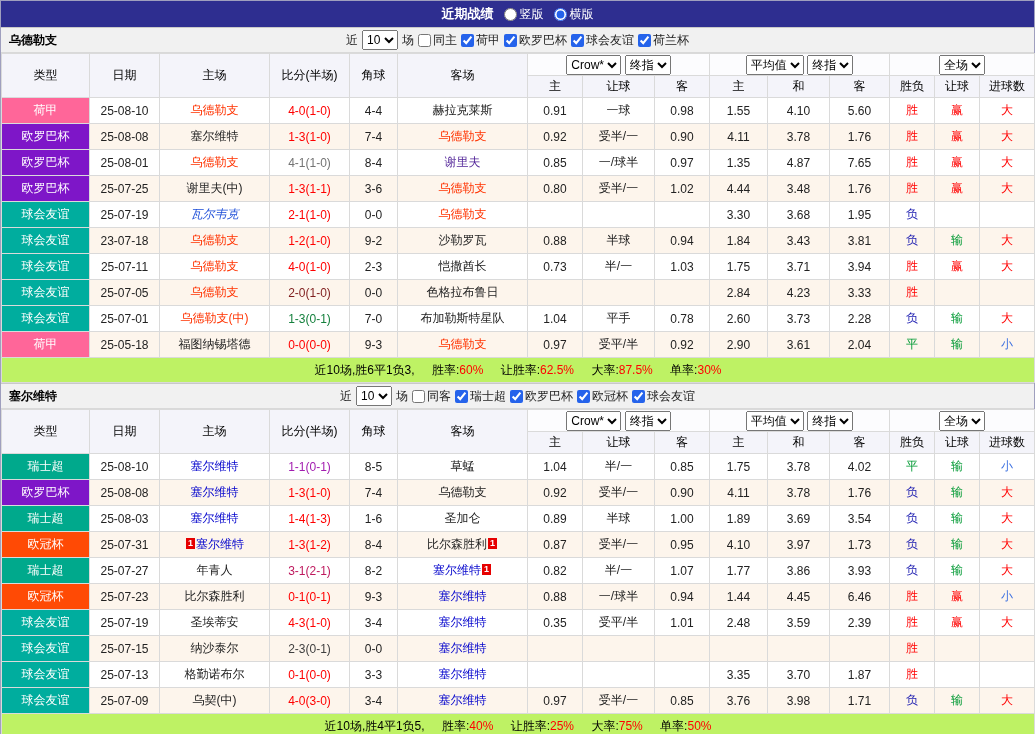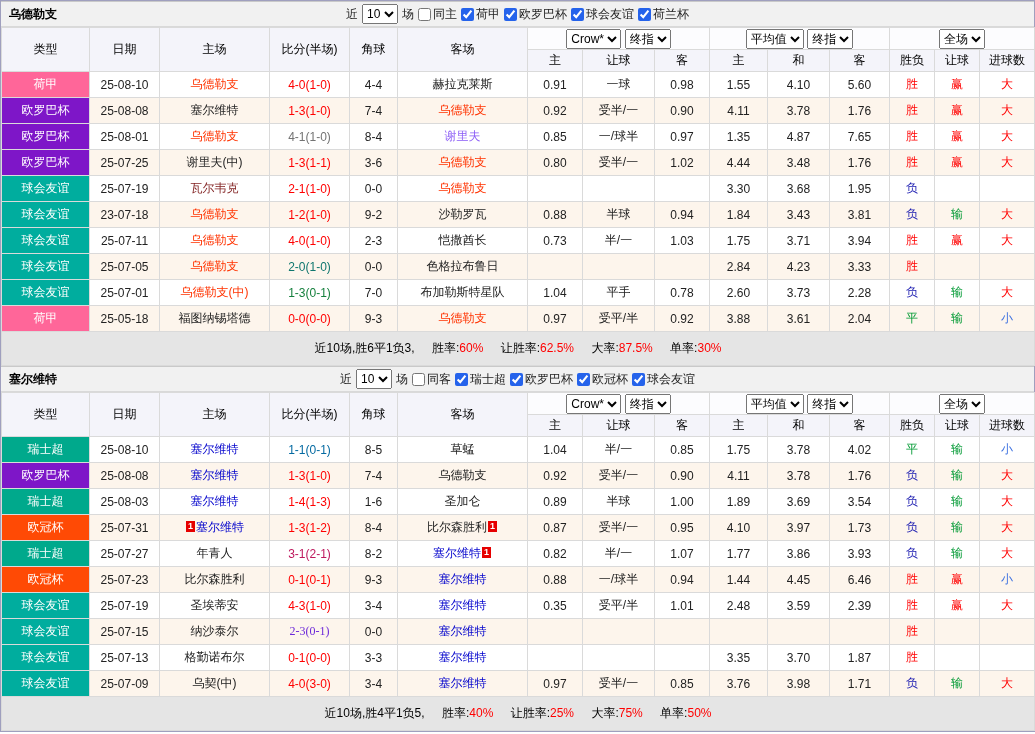--- a/index.html
+++ b/index.html
@@ -19,29 +19,40 @@
   select { font-size:12px; height:20px; font-family:inherit; }
 
   table { width:100%; border-collapse:collapse; table-layout:fixed; }
   th, td { border:1px solid #dadada; text-align:center; white-space:nowrap; overflow:hidden; padding:0; font-weight:normal; font-size:12px; }
   thead th { background:#f4f4fa; height:22px; color:#000; }
   thead th.sel-cell { background:#fcfcfe; }
   tbody td { height:26px; }
   tbody tr:nth-child(even) td { background:#fdf5ec; }
   td.badge { color:#fff; }
   .card { display:inline-block; background:#e60000; color:#fff; font-size:9px; line-height:11px; min-width:9px; padding:0 1px; vertical-align:top; margin:2px 1px 0 1px; font-weight:bold; }
-  .summary-row td { height:34px; background:#e5e5e5; color:#000; }
+  .summary-row td { height:25px; background:#bef264; color:#000; }
   .sum-stat { margin-left:14px; }
   .summary-val { color:#f00; }
 </style>
 </head>
 <body>
 
 <div class="page">
 
+  <div class="title-bar">
+    <span class="title">近期战绩</span>
+    <label>
+      <input type="radio" name="layout-mode" style="">
+      <span>竖版</span>
+    </label>
+    <label>
+      <input type="radio" name="layout-mode" checked="" style="">
+      <span>横版</span>
+    </label>
+  </div>
 
   <div class="section">
     <div class="section-bar">
       <span class="team-title">乌德勒支</span>
       <div class="filter">
         <span>近</span>
         <select><option>10</option></select>
         <span>场</span>
         <label>
             <input type="checkbox" style="">
@@ -149,21 +160,21 @@
             <td style="color: rgb(255, 0, 0);">胜</td>
             <td style="color: rgb(255, 0, 0);">赢</td>
             <td style="color: rgb(255, 0, 0);">大</td>
           </tr>
           <tr>
             <td class="badge" style="background: rgb(126, 22, 200);">欧罗巴杯</td>
             <td>25-08-01</td>
             <td><span style="color: rgb(255, 51, 0);">乌德勒支</span></td>
             <td style="color: #737373;">4-1(1-0)</td>
             <td>8-4</td>
-            <td><span style="color: #8b5cf6;">谢里夫</span></td>
+            <td><span style="color: #4c1d95;">谢里夫</span></td>
             <td>0.85</td>
             <td>一/球半</td>
             <td>0.97</td>
             <td>1.35</td>
             <td>4.87</td>
             <td>7.65</td>
             <td style="color: rgb(255, 0, 0);">胜</td>
             <td style="color: rgb(255, 0, 0);">赢</td>
             <td style="color: rgb(255, 0, 0);">大</td>
           </tr>
@@ -180,21 +191,21 @@
             <td>4.44</td>
             <td>3.48</td>
             <td>1.76</td>
             <td style="color: rgb(255, 0, 0);">胜</td>
             <td style="color: rgb(255, 0, 0);">赢</td>
             <td style="color: rgb(255, 0, 0);">大</td>
           </tr>
           <tr>
             <td class="badge" style="background: rgb(0, 173, 158);">球会友谊</td>
             <td>25-07-19</td>
-            <td><span style="color: #7f1d1d;">瓦尔韦克</span></td>
+            <td><span style="color: #1d4ed8; font-style: italic;">瓦尔韦克</span></td>
             <td style="color: rgb(255, 0, 0);">2-1(1-0)</td>
             <td>0-0</td>
             <td><span style="color: rgb(255, 51, 0);">乌德勒支</span></td>
             <td></td>
             <td></td>
             <td></td>
             <td>3.30</td>
             <td>3.68</td>
             <td>1.95</td>
             <td style="color: rgb(27, 27, 176);">负</td>
@@ -232,21 +243,21 @@
             <td>3.71</td>
             <td>3.94</td>
             <td style="color: rgb(255, 0, 0);">胜</td>
             <td style="color: rgb(255, 0, 0);">赢</td>
             <td style="color: rgb(255, 0, 0);">大</td>
           </tr>
           <tr>
             <td class="badge" style="background: rgb(0, 173, 158);">球会友谊</td>
             <td>25-07-05</td>
             <td><span style="color: rgb(255, 51, 0);">乌德勒支</span></td>
-            <td style="color: #0f766e;">2-0(1-0)</td>
+            <td style="color: #7f1d1d;">2-0(1-0)</td>
             <td>0-0</td>
             <td><span style="color: rgb(34, 34, 34);">色格拉布鲁日</span></td>
             <td></td>
             <td></td>
             <td></td>
             <td>2.84</td>
             <td>4.23</td>
             <td>3.33</td>
             <td style="color: rgb(255, 0, 0);">胜</td>
             <td></td>
@@ -272,21 +283,21 @@
           <tr>
             <td class="badge" style="background: rgb(255, 102, 153);">荷甲</td>
             <td>25-05-18</td>
             <td><span style="color: rgb(34, 34, 34);">福图纳锡塔德</span></td>
             <td style="color: rgb(255, 0, 0);">0-0(0-0)</td>
             <td>9-3</td>
             <td><span style="color: rgb(255, 51, 0);">乌德勒支</span></td>
             <td>0.97</td>
             <td>受平/半</td>
             <td>0.92</td>
-            <td>3.88</td>
+            <td>2.90</td>
             <td>3.61</td>
             <td>2.04</td>
             <td style="color: rgb(0, 153, 51);">平</td>
             <td style="color: rgb(0, 153, 51);">输</td>
             <td style="color: rgb(58, 111, 224);">小</td>
           </tr>
         </tbody>
       <tfoot>
         <tr class="summary-row">
           <td colspan="15">
@@ -378,21 +389,21 @@
           <th>胜负</th>
           <th>让球</th>
           <th>进球数</th>
         </tr>
       </thead>
       <tbody>
           <tr>
             <td class="badge" style="background: rgb(0, 169, 140);">瑞士超</td>
             <td>25-08-10</td>
             <td><span style="color: rgb(0, 0, 204);">塞尔维特</span></td>
-            <td style="color: #0369a1;">1-1(0-1)</td>
+            <td style="color: #a21caf;">1-1(0-1)</td>
             <td>8-5</td>
             <td><span style="color: rgb(34, 34, 34);">草蜢</span></td>
             <td>1.04</td>
             <td>半/一</td>
             <td>0.85</td>
             <td>1.75</td>
             <td>3.78</td>
             <td>4.02</td>
             <td style="color: rgb(0, 153, 51);">平</td>
             <td style="color: rgb(0, 153, 51);">输</td>
@@ -497,21 +508,21 @@
             <td>3.59</td>
             <td>2.39</td>
             <td style="color: rgb(255, 0, 0);">胜</td>
             <td style="color: rgb(255, 0, 0);">赢</td>
             <td style="color: rgb(255, 0, 0);">大</td>
           </tr>
           <tr>
             <td class="badge" style="background: rgb(0, 173, 158);">球会友谊</td>
             <td>25-07-15</td>
             <td><span style="color: rgb(34, 34, 34);">纳沙泰尔</span></td>
-            <td style="color: #6d28d9; font-family: Liberation Serif, serif;">2-3(0-1)</td>
+            <td style="color: #404040;">2-3(0-1)</td>
             <td>0-0</td>
             <td><span style="color: rgb(0, 0, 204);">塞尔维特</span></td>
             <td></td>
             <td></td>
             <td></td>
             <td></td>
             <td></td>
             <td></td>
             <td style="color: rgb(255, 0, 0);">胜</td>
             <td></td>

